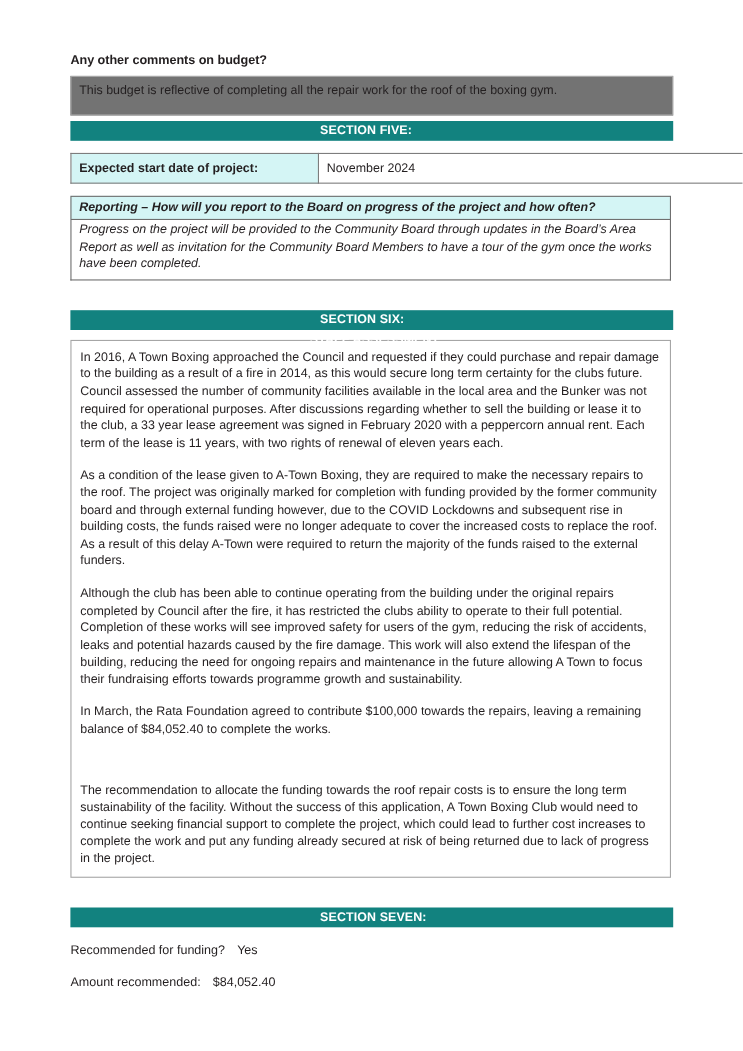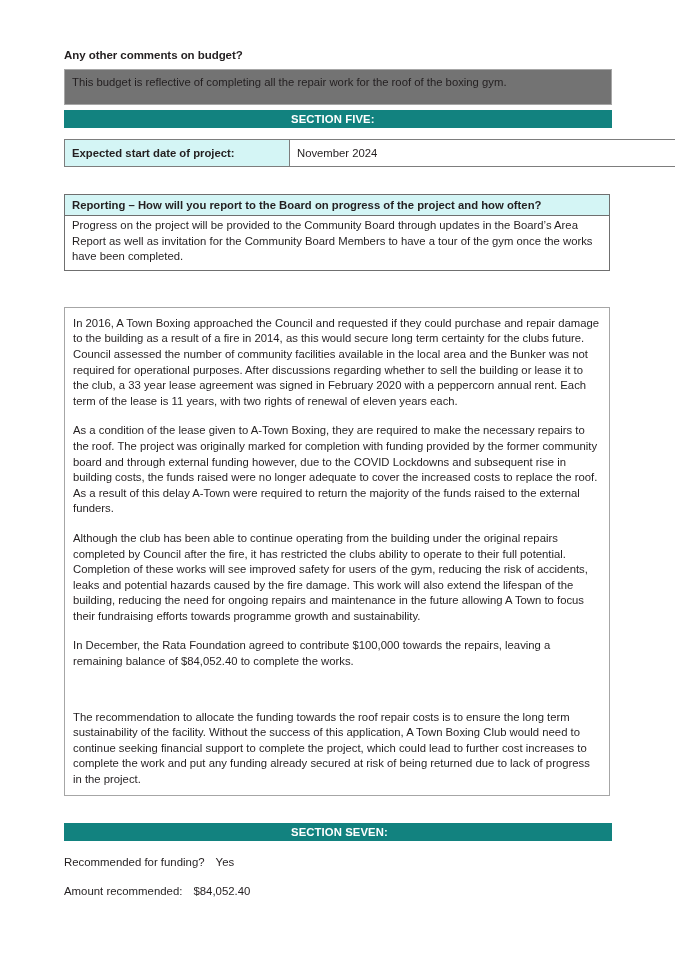--- a/index.html
+++ b/index.html
@@ -92,21 +92,22 @@
     background: #d4f5f5;
     font-weight: bold;
   }
   .kv-table td.v {
     background: #ffffff;
   }
 
   
   .report-block {
     width: 546px;
-    margin-top: 27px;
+    margin-top: 11px;
+    font-style: italic;
   }
   .report-head {
     border: 1px solid #6f6f6f;
     background: #d4f5f5;
     font-size: 11.3px;
     font-weight: bold;
     line-height: 14px;
     padding: 3px 6px 3px 7px;
     box-sizing: border-box;
   }
@@ -189,28 +190,32 @@
 
   <div class="report-block">
     <div class="report-head">Reporting – How will you report to the Board on progress of the project and how often?</div>
     <div class="report-body">
       <p>Progress on the project will be provided to the Community Board through updates in the Board’s Area Report as well as invitation for the Community Board Members to have a tour of the gym once the works have been completed.</p>
     </div>
   </div>
 
   <div class="spacer-lg"></div>
 
+  <div class="section-bar">
+    <span class="sec-num">SECTION SIX:</span>
+    <span>STAFF ASSESSMENT</span>
+  </div>
 
   <div class="spacer-md"></div>
 
   <div class="assessment-box">
     <p>In 2016, A Town Boxing approached the Council and requested if they could purchase and repair damage to the building as a result of a fire in 2014, as this would secure long term certainty for the clubs future. Council assessed the number of community facilities available in the local area and the Bunker was not required for operational purposes. After discussions regarding whether to sell the building or lease it to the club, a 33 year lease agreement was signed in February 2020 with a peppercorn annual rent. Each term of the lease is 11 years, with two rights of renewal of eleven years each.</p>
     <p>As a condition of the lease given to A-Town Boxing, they are required to make the necessary repairs to the roof. The project was originally marked for completion with funding provided by the former community board and through external funding however, due to the COVID Lockdowns and subsequent rise in building costs, the funds raised were no longer adequate to cover the increased costs to replace the roof. As a result of this delay A-Town were required to return the majority of the funds raised to the external funders.</p>
     <p>Although the club has been able to continue operating from the building under the original repairs completed by Council after the fire, it has restricted the clubs ability to operate to their full potential. Completion of these works will see improved safety for users of the gym, reducing the risk of accidents, leaks and potential hazards caused by the fire damage. This work will also extend the lifespan of the building, reducing the need for ongoing repairs and maintenance in the future allowing A Town to focus their fundraising efforts towards programme growth and sustainability.</p>
-    <p>In December, the Rata Foundation agreed to contribute $100,000 towards the repairs, leaving a remaining balance of $84,052.40 to complete the works.</p>
+    <p>In March, the Rata Foundation agreed to contribute $100,000 towards the repairs, leaving a remaining balance of $84,052.40 to complete the works.</p>
     <p>The recommendation to allocate the funding towards the roof repair costs is to ensure the long term sustainability of the facility.  Without the success of this application, A Town Boxing Club would need to continue seeking financial support to complete the project, which could lead to further cost increases to complete the work and put any funding already secured at risk of being returned due to lack of progress in the project.</p>
   </div>
 
   <div class="spacer-lg"></div>
 
   <div class="section-bar">
     <span class="sec-num">SECTION SEVEN:</span>
     <span>STAFF RECOMMENDATION</span>
   </div>
 

